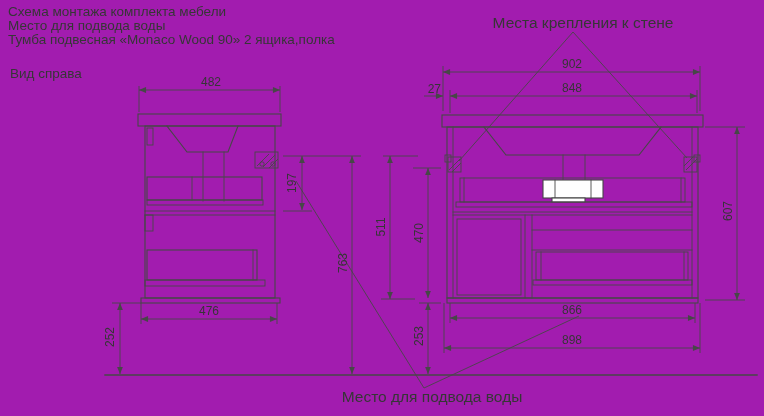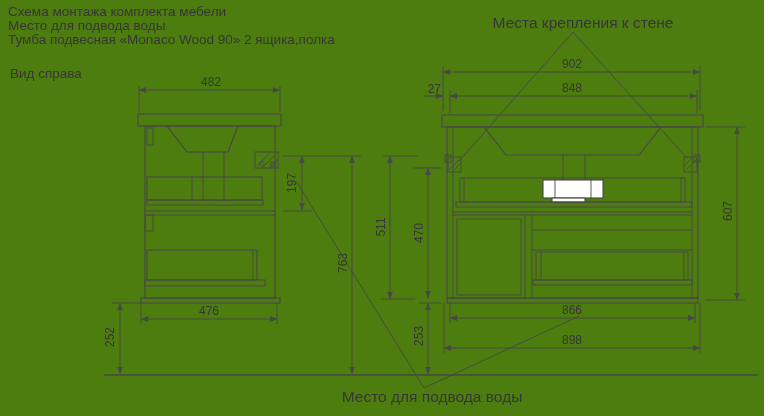--- a/index.html
+++ b/index.html
@@ -1,16 +1,16 @@
 <!DOCTYPE html>
 <html><head>
 <meta charset="utf-8">
 <style>
   html,body{margin:0;padding:0;background:#ffffff;}
-  .stage{position:relative;width:764px;height:416px;background:#4d7c0f;overflow:hidden;}
+  .stage{position:relative;width:764px;height:416px;background:#a21caf;overflow:hidden;}
   svg{display:block;}
   .ln{stroke:#474747;fill:none;stroke-width:1.1;stroke-linecap:square;}
   .thin{stroke-width:0.9;}
   .thick{stroke-width:1.4;}
   .wfill{fill:#ffffff;stroke:#474747;stroke-width:1.1;}
   .dim{stroke:#474747;fill:none;stroke-width:0.9;}
   text{font-family:"Liberation Sans","DejaVu Sans",sans-serif;fill:#363636;}
   .t-dim{font-size:12px;}
   .t-head{font-size:13.5px;}
   .t-callout{font-size:15.5px;}

